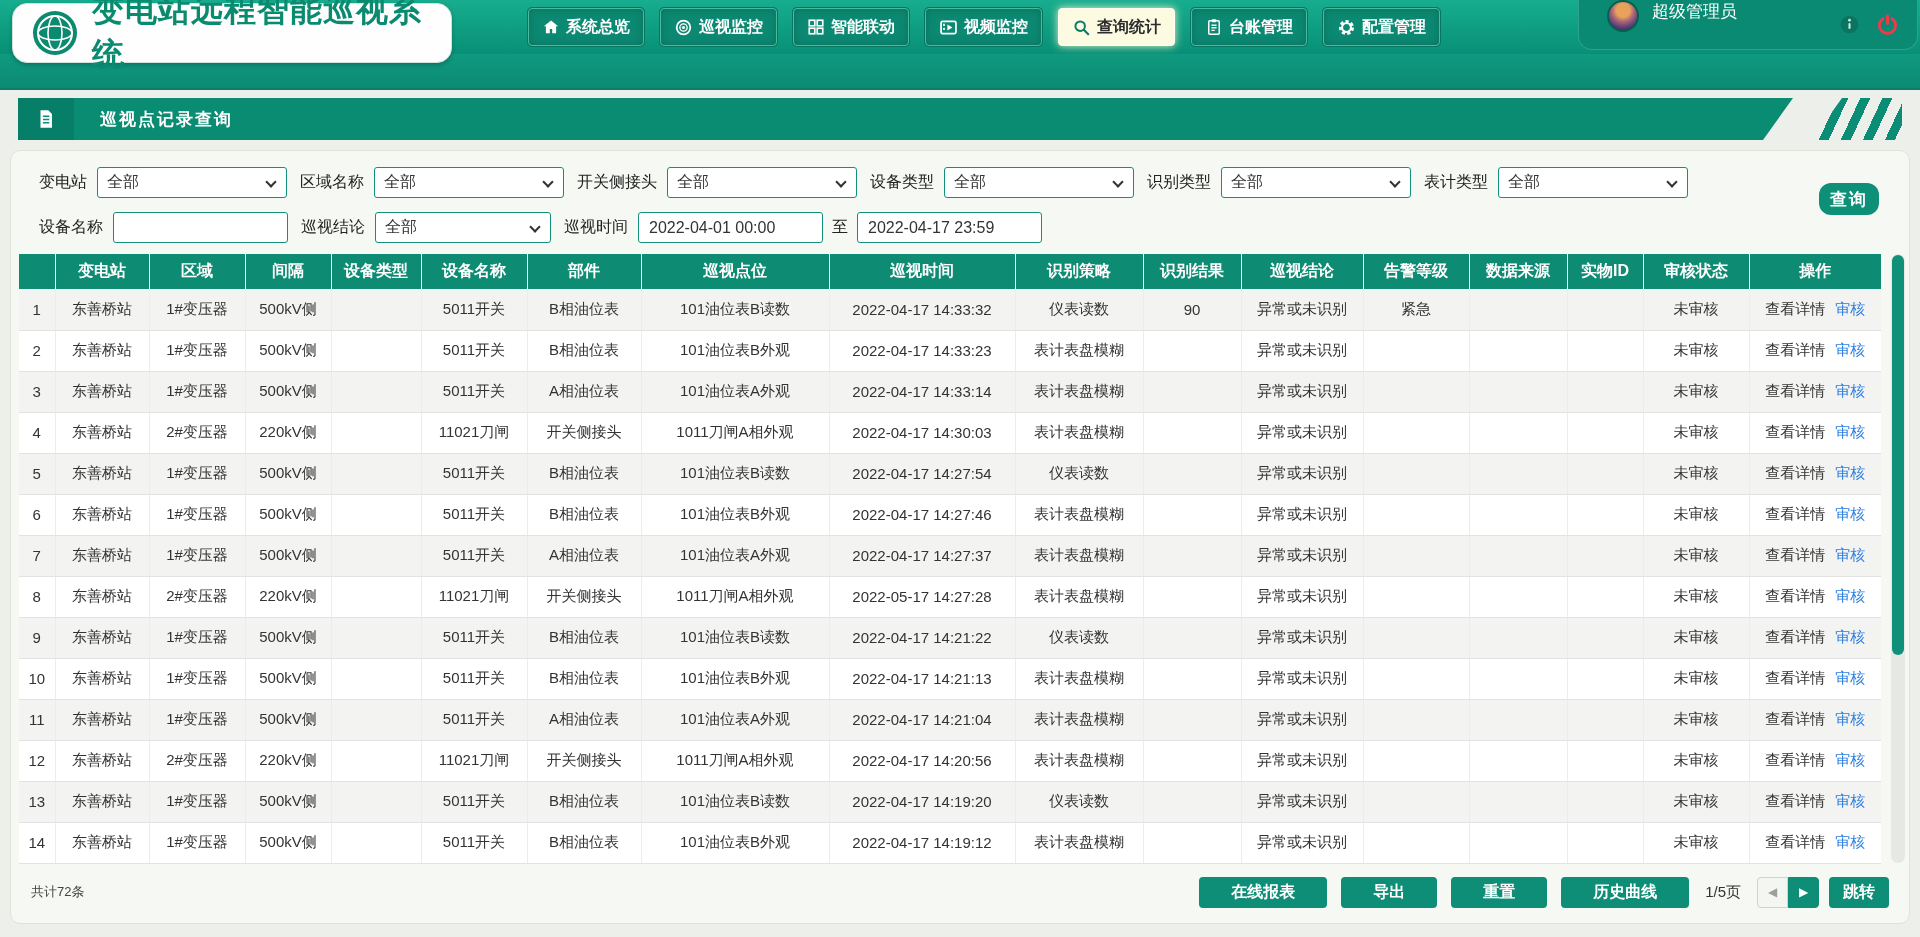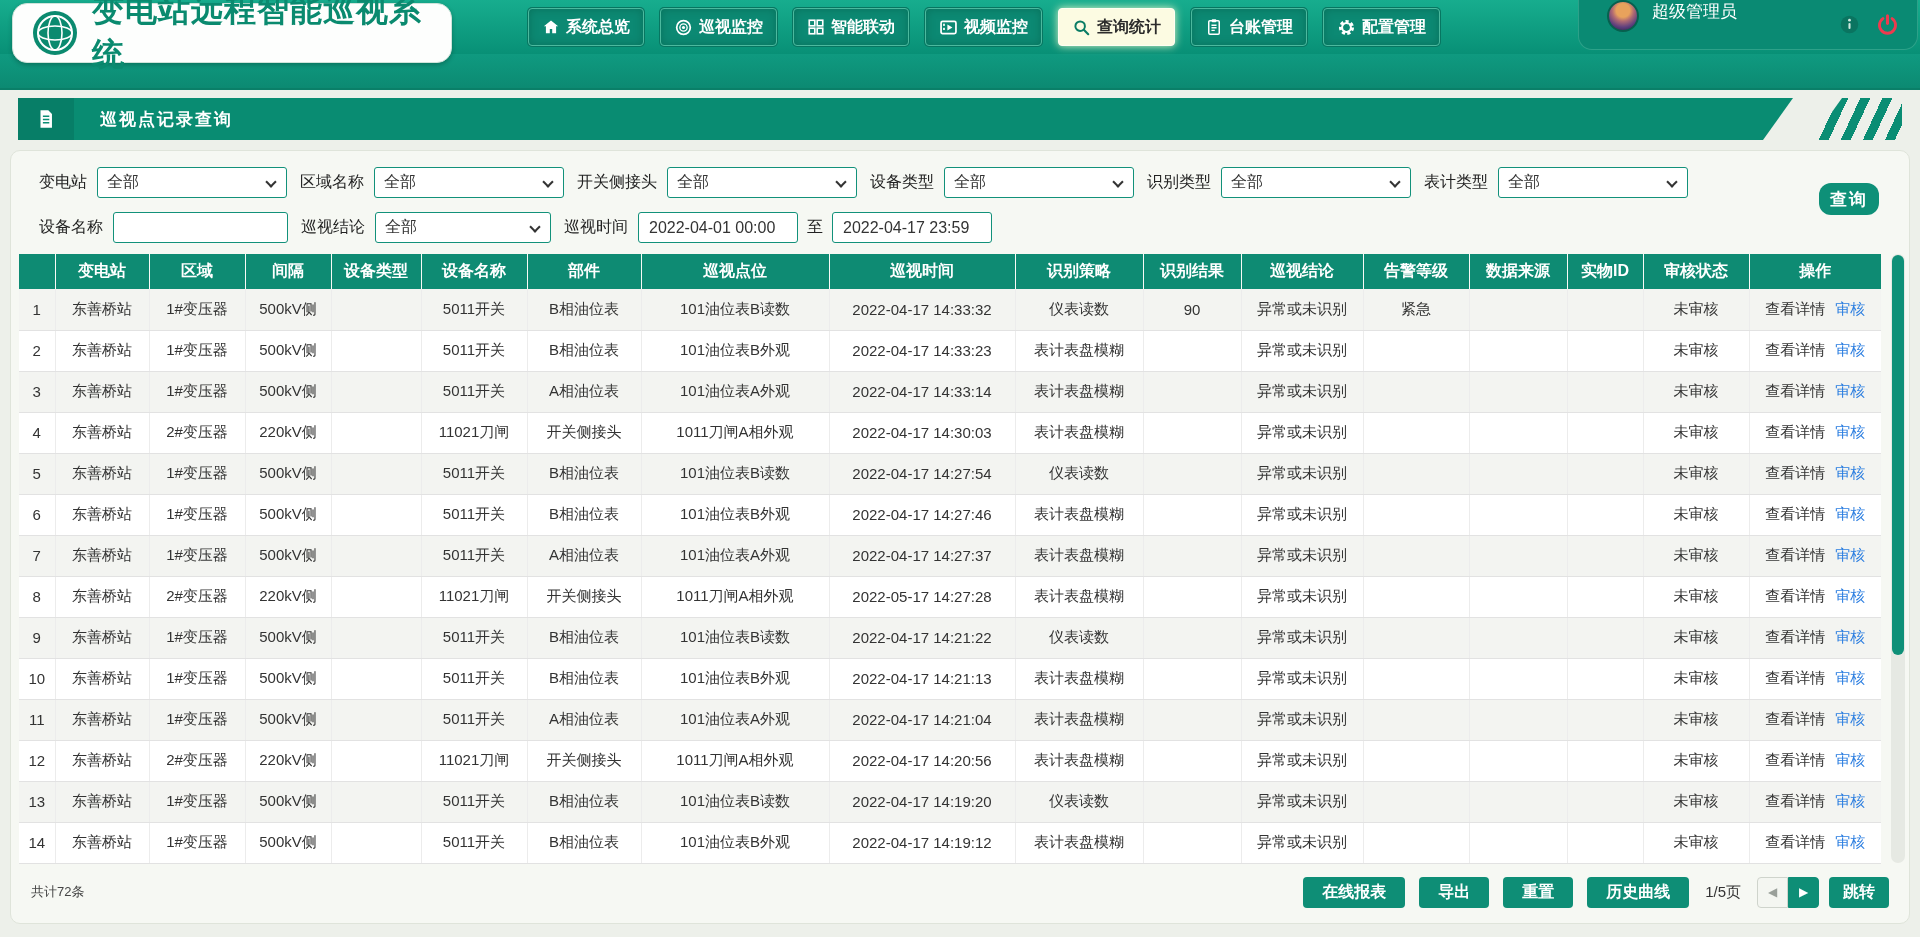--- a/index.html
+++ b/index.html
@@ -74,21 +74,21 @@
   .filter-label { font-size:16px; color:#222; margin-right:10px; white-space:nowrap; }
   .select-box { position:relative; width:190px; height:31px; background:#fff;
     border:1px solid #12917a; border-radius:3px; display:flex; align-items:center;
     padding:0 26px 0 9px; cursor:pointer; }
   .select-box .sel-val { font-size:16px; color:#333; }
   .sel-arrow { position:absolute; right:11px; top:10px; width:8px; height:8px;
     border-right:2px solid #333; border-bottom:2px solid #333; transform:rotate(45deg); }
   .text-input { width:175px; height:31px; background:#fff; border:1px solid #12917a;
     border-radius:3px; font-size:16px; color:#333; padding:0 8px;
     font-family:"Liberation Sans","DejaVu Sans",sans-serif; }
-  .date-box { width:160px; height:31px; background:#fff; border:1px solid #12917a;
+  .date-box { width:185px; height:31px; background:#fff; border:1px solid #12917a;
     border-radius:3px; display:flex; align-items:center; padding:0 10px;
     font-size:16px; color:#333; cursor:pointer; }
   .to-label { font-size:16px; color:#222; margin:0 9px; }
   .query-btn { position:absolute; right:30px; top:32px; width:60px; height:32px;
     background:#0e9078; color:#fff; font-size:17px; font-weight:bold; border:none;
     border-radius:12px; cursor:pointer; letter-spacing:2px; }
 
   
   .table-wrap { position:absolute; left:8px; top:103px; width:1862px; }
   table { border-collapse:collapse; table-layout:fixed; width:100%; }
@@ -106,21 +106,21 @@
   .table-scrollbar { position:absolute; right:4px; top:103px; width:14px; height:609px;
     background:#e6e9e3; border-radius:7px; }
   .table-scrollbar .thumb { position:absolute; left:1px; top:1px; width:12px; height:400px;
     background:#0f9078; border-radius:6px; }
 
   
   .panel-footer { position:absolute; left:20px; right:20px; bottom:8px; height:46px;
     display:flex; align-items:center; }
   .total-text { font-size:13px; color:#444; }
   .footer-right { margin-left:auto; display:flex; align-items:center; gap:14px; }
-  .footer-btn { height:31px; padding:0 19px; background:#0e8e76; border:none; border-radius:4px;
+  .footer-btn { height:31px; padding:0 32px; background:#0e8e76; border:none; border-radius:4px;
     color:#fff; font-size:16px; font-weight:bold; cursor:pointer; white-space:nowrap; }
   .page-info { font-size:15px; color:#333; margin:15px 2px; }
   .pager { display:flex; }
   .pg-btn { width:31px; height:31px; display:flex; align-items:center; justify-content:center;
     font-size:12px; cursor:pointer; }
   .pg-prev { background:#f4f6f1; border:1px solid #cfd4cc; border-radius:4px 0 0 4px; color:#9aa09a; }
   .pg-next { background:#0e8e76; border:1px solid #0e8e76; border-radius:0 4px 4px 0; color:#fff; }
   .jump-btn { height:31px; padding:0 14px; background:#0e8e76; border:none; border-radius:4px;
     color:#fff; font-size:16px; font-weight:bold; cursor:pointer; margin-left:-4px; }
 </style>

